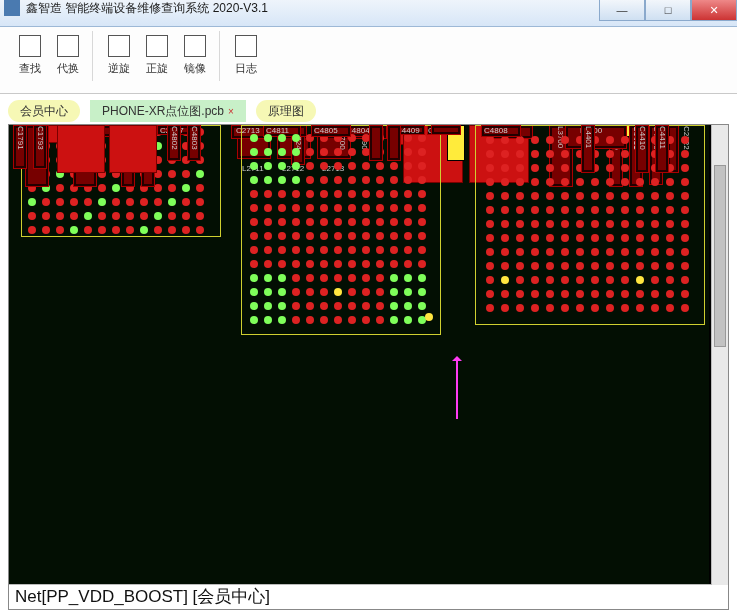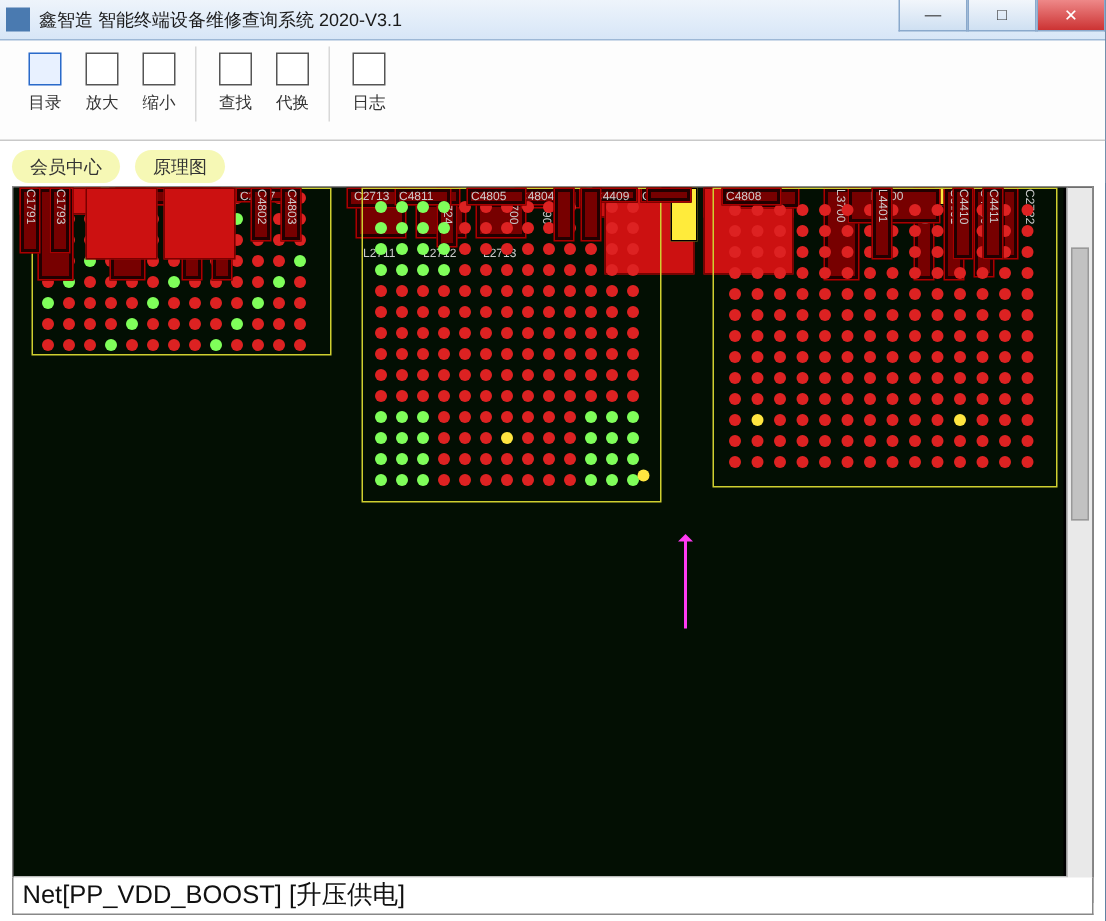--- a/index.html
+++ b/index.html
@@ -1,17 +1,17 @@
 <!DOCTYPE html>
 <html><head>
 <meta charset="utf-8">
 <style>
 html,body{margin:0;padding:0;font-family:"Microsoft YaHei",Arial,sans-serif;font-size:12px;background:#3b6ea5;}
 .window{width:737px;height:614px;background:#fff;position:relative;overflow:hidden;box-shadow:0 0 0 1px #2c5a8a;}
-.titlebar{height:26px;background:linear-gradient(#eef4fb,#d7e6f7);display:flex;align-items:center;padding:0 4px;border-bottom:1px solid #9db8d6;position:relative;}
+.titlebar{height:26px;background:linear-gradient(#eef4fb,#d7e6f7);display:flex;align-items:flex-start;padding:0 4px;border-bottom:1px solid #9db8d6;position:relative;}
 .titlebar .icon{width:16px;height:16px;background:#4a7ab0;margin-right:6px;}
 .titlebar .title{flex:1;color:#1a1a1a;font-size:12px;}
 .winbtns{display:flex;gap:0;position:absolute;right:0;top:0;}
 .winbtn{width:44px;height:20px;background:linear-gradient(#f2f6fb,#cfe0f2);border:1px solid #8aa9cc;border-top:none;display:flex;align-items:center;justify-content:center;font-size:11px;color:#333;}
 .winbtn.close{background:linear-gradient(#e88,#c33);color:#fff;}
 .toolbar{height:58px;background:#fdfdfd;border-bottom:1px solid #c9c9c9;display:flex;align-items:flex-start;padding:4px 6px;gap:2px;}
 .toolgroup{display:flex;gap:6px;padding:0 8px;border-right:1px solid #d8d8d8;height:50px;align-items:flex-start;}
 .toolgroup:last-child{border-right:none;}
 .toolbtn{display:flex;flex-direction:column;align-items:center;justify-content:flex-start;width:32px;cursor:pointer;padding-top:4px;}
 .toolbtn .ti{width:20px;height:20px;border:1px solid #555;background:#fff;margin-bottom:4px;}
@@ -57,52 +57,53 @@
     <div class="winbtns">
       <div class="winbtn">—</div>
       <div class="winbtn">□</div>
       <div class="winbtn close">✕</div>
     </div>
   </div>
 
   <div class="toolbar">
     <div class="toolgroup">
       <div class="toolbtn">
-          <div class="ti blue"></div>
-          <div class="tl">目录</div>
+          <div class="ti"></div>
+          <div class="tl">查找</div>
         </div>
       <div class="toolbtn">
           <div class="ti"></div>
-          <div class="tl">放大</div>
-        </div>
-      <div class="toolbtn">
-          <div class="ti"></div>
-          <div class="tl">缩小</div>
+          <div class="tl">代换</div>
         </div>
     </div>
     <div class="toolgroup">
       <div class="toolbtn">
           <div class="ti"></div>
-          <div class="tl">查找</div>
+          <div class="tl">逆旋</div>
         </div>
       <div class="toolbtn">
           <div class="ti"></div>
-          <div class="tl">代换</div>
+          <div class="tl">正旋</div>
+        </div>
+      <div class="toolbtn">
+          <div class="ti"></div>
+          <div class="tl">镜像</div>
         </div>
     </div>
     <div class="toolgroup">
       <div class="toolbtn">
           <div class="ti"></div>
           <div class="tl">日志</div>
         </div>
     </div>
   </div>
 
   <div class="tabbar">
     <div class="tab yellow"><span>会员中心</span></div>
+    <div class="tab active"><span>PHONE-XR点位图.pcb</span><span class="x">×</span></div>
     <div class="tab yellow"><span>原理图</span></div>
   </div>
 
   <div class="viewport">
     <div class="pcb">
 
       <div class="trace" style="left:0;top:0;width:700px;height:460px;opacity:.35"></div>
 
       <div class="comp bga" style="left:12px;top:0;width:200px;height:112px;">
           <div class="ball g" style="left: 6px; top: 2px;"></div>
@@ -793,15 +794,15 @@
       <div class="scrollbar-v">
           <div class="thumb" style="top:40px;left:2px;right:2px;height:180px;"></div>
         </div>
       <div class="scrollbar-h">
           <div class="thumb" style="left:40px;top:2px;bottom:2px;width:300px;"></div>
         </div>
     </div>
   </div>
 
   <div class="statusbar">
-    <span>Net[PP_VDD_BOOST] [升压供电]</span>
+    <span>Net[PP_VDD_BOOST] [会员中心]</span>
   </div>
 </div>
 
 </body></html>

